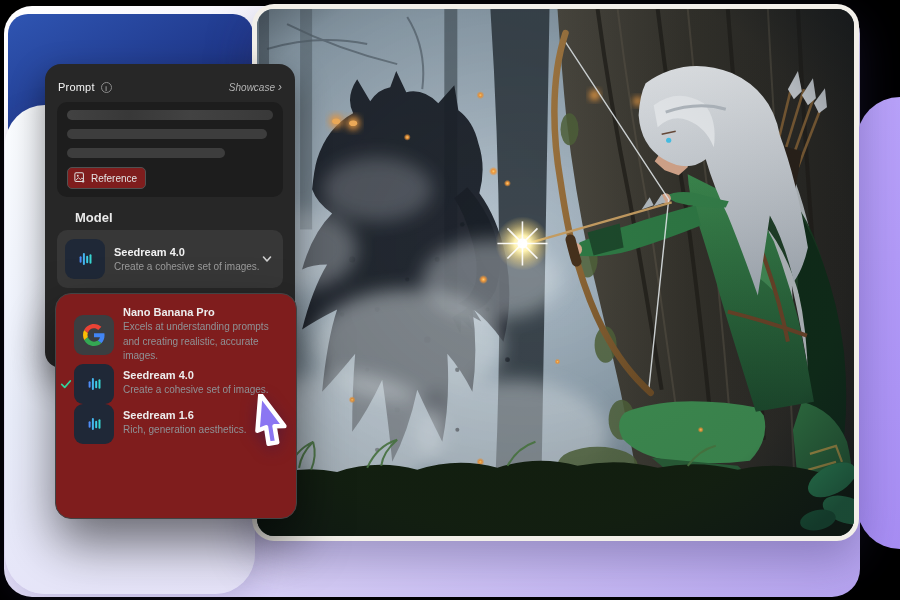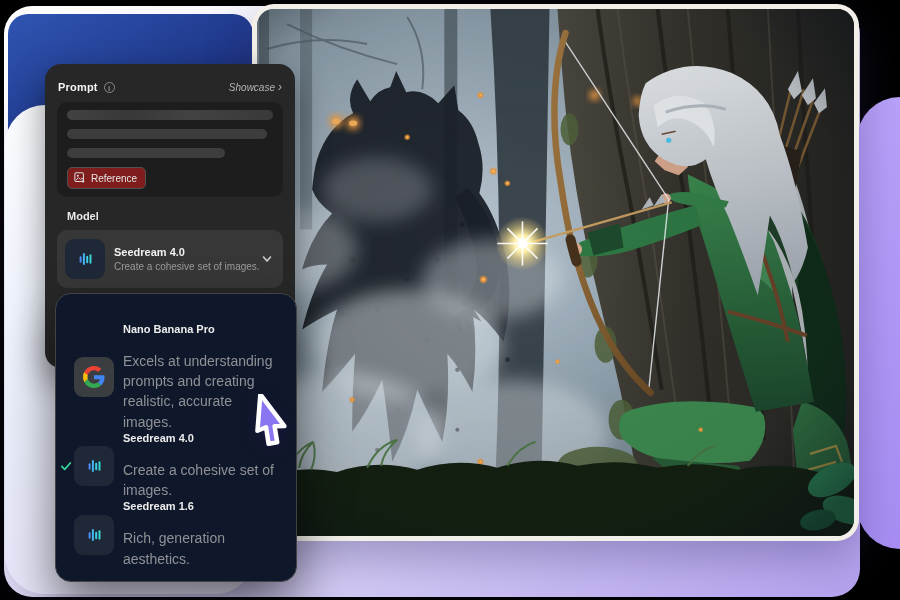--- a/index.html
+++ b/index.html
@@ -34,62 +34,62 @@
     box-shadow:0 18px 45px rgba(50,40,100,.35);
   }
   .image-clip{width:100%;height:100%;border-radius:17px;overflow:hidden;background:#6b7b88;}
   .image-clip svg{display:block;width:100%;height:100%;}
   
   .prompt-panel{
     position:absolute;left:45px;top:64px;width:250px;height:304px;border-radius:16px;
     background:#272727;box-shadow:0 14px 34px rgba(0,0,0,.45);z-index:5;
   }
   .pp-header{position:absolute;left:13px;right:13px;top:17px;display:flex;align-items:center;}
-  .pp-title{color:#f4f4f4;font-size:11px;font-weight:bold;letter-spacing:.2px;}
+  .pp-title{color:#f4f4f4;font-size:11px;font-weight:normal;letter-spacing:.2px;}
   .info-ic{width:11px;height:11px;border:1px solid #8b8b8b;border-radius:50%;margin-left:6px;
     color:#8b8b8b;font-size:8px;line-height:11px;text-align:center;font-weight:bold;box-sizing:border-box;}
   .pp-showcase{margin-left:auto;color:#b4b4b4;font-size:10px;display:flex;align-items:center;gap:3px;cursor:pointer;font-style:italic;}
   .pp-showcase .chev{font-size:12px;line-height:10px;color:#b4b4b4;}
   .prompt-input{
     position:absolute;left:12px;top:38px;width:226px;height:95px;border-radius:10px;background:#1d1d1d;
   }
   .skel{position:absolute;height:10px;border-radius:5px;background:#3d3d3d;}
   .skel.b1{left:10px;top:8px;width:206px;background:linear-gradient(90deg,#424242,#383838 30%,#424242 60%,#393939);}
   .skel.b2{left:10px;top:27px;width:200px;}
   .skel.b3{left:10px;top:46px;width:158px;}
   .ref-btn{
     position:absolute;left:10px;bottom:8px;height:20px;display:flex;align-items:center;gap:5px;
     background:#7f1d1d;border:1px solid #515151;border-radius:5px;padding:0 8px 0 6px;cursor:pointer;
   }
   .ref-btn span{color:#e3e3e3;font-size:10px;}
-  .model-label{position:absolute;left:22px;top:146px;color:#eaeaea;font-size:11px;font-weight:bold;}
+  .model-label{position:absolute;left:30px;top:146px;color:#eaeaea;font-size:13px;font-weight:bold;}
   .model-select{
     position:absolute;left:12px;top:166px;width:226px;height:58px;border-radius:10px;background:#373737;
     display:flex;align-items:center;cursor:pointer;
   }
   .tile{width:40px;height:40px;border-radius:9px;flex:0 0 auto;display:flex;align-items:center;justify-content:center;}
   .tile.navy{background:#1f2837;}
   .tile.grey{background:#3b3e41;}
   .model-select .tile{margin-left:8px;}
   .ms-text{margin-left:9px;min-width:0;}
   .ms-name{color:#f2f2f2;font-size:11px;font-weight:bold;}
   .ms-desc{color:#9b9b9b;font-size:10px;margin-top:3px;}
   .ms-chev{margin-left:auto;margin-right:10px;color:#cfcfcf;}
   
   .dropdown{
-    position:absolute;left:55px;top:293px;width:242px;height:289px;border-radius:16px;
-    background:#0f172a;border:1px solid #414344;box-sizing:border-box;
+    position:absolute;left:55px;top:293px;width:242px;height:226px;border-radius:16px;
+    background:#7f1d1d;border:1px solid #414344;box-sizing:border-box;
     box-shadow:0 24px 50px rgba(0,0,0,.55);z-index:6;
-    display:flex;flex-direction:column;justify-content:flex-end;padding:12px 0;
+    display:flex;flex-direction:column;justify-content:flex-start;padding:12px 0;
   }
   .dd-item{display:flex;align-items:center;position:relative;padding:0 14px 0 18px;cursor:pointer;}
   .dd-check{position:absolute;left:4px;top:50%;transform:translateY(-50%);width:12px;height:12px;}
   .dd-text{margin-left:9px;min-width:0;}
   .dd-name{color:#ededed;font-size:11px;font-weight:bold;}
-  .dd-desc{color:#8f9296;font-size:14px;line-height:1.45;margin-top:16px;}
+  .dd-desc{color:#8f9296;font-size:10px;line-height:1.45;margin-top:2px;}
   
   .cursor{position:absolute;left:248px;top:394px;z-index:10;filter:drop-shadow(0 4px 8px rgba(40,20,90,.4));}
 </style>
 </head>
 <body>
 
 <div class="main-bg"></div>
 <div class="purple-card"></div>
 <div class="blue-rect"></div>
 <div class="white-card"></div>

